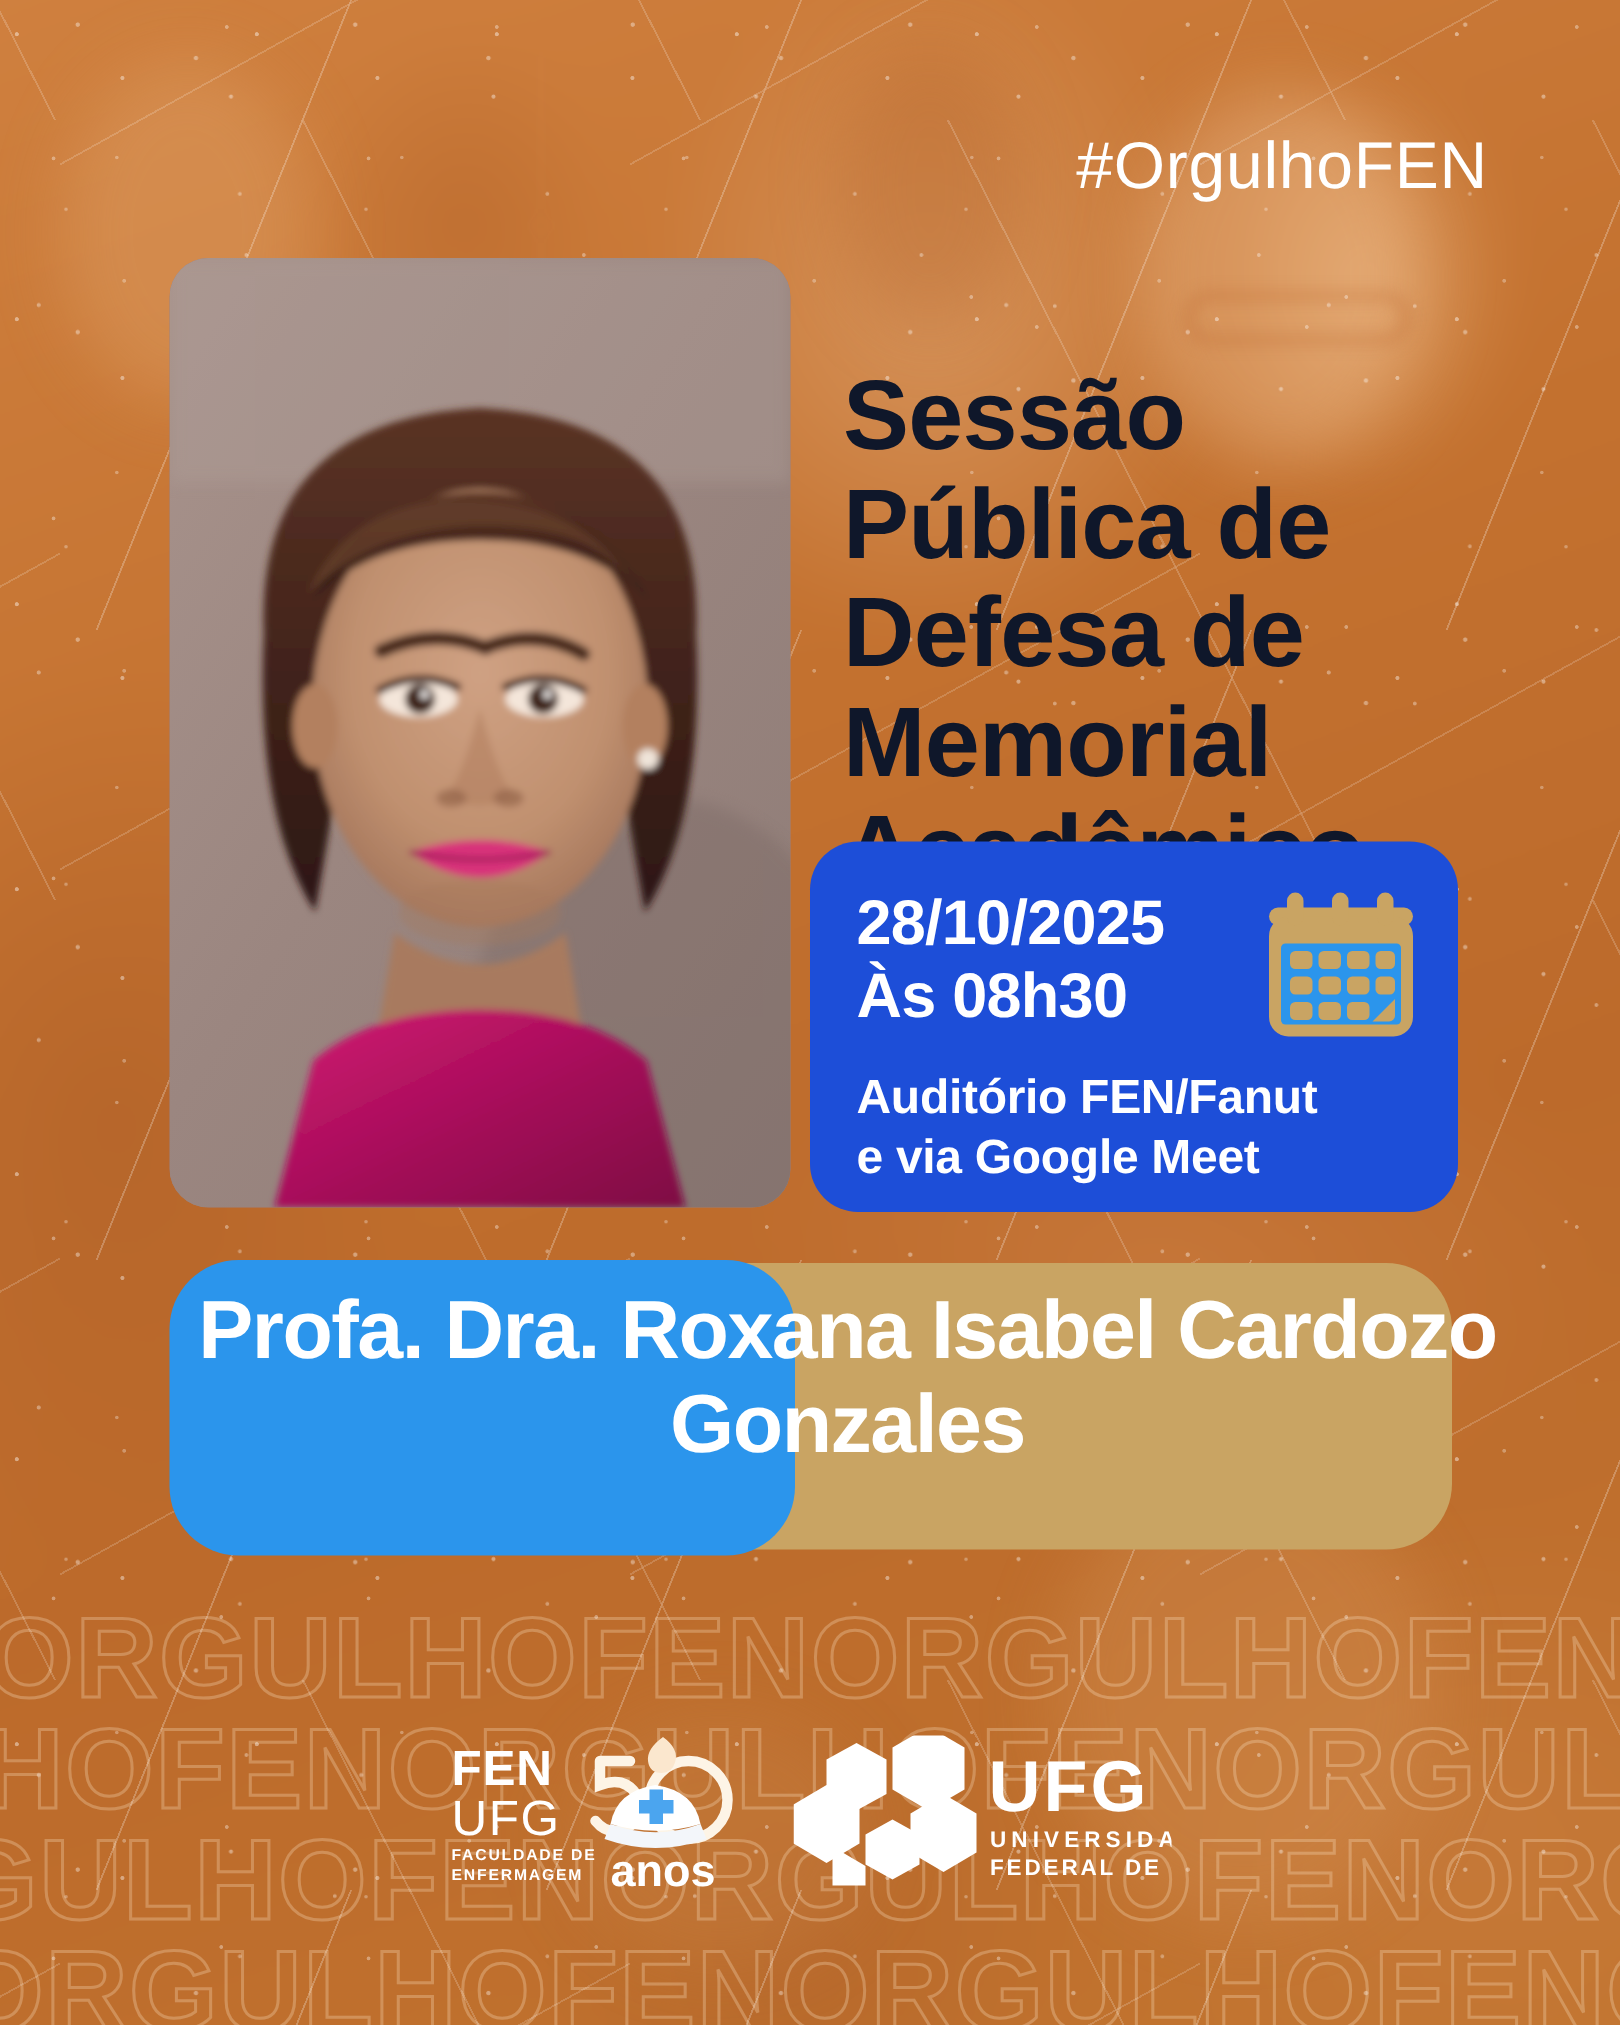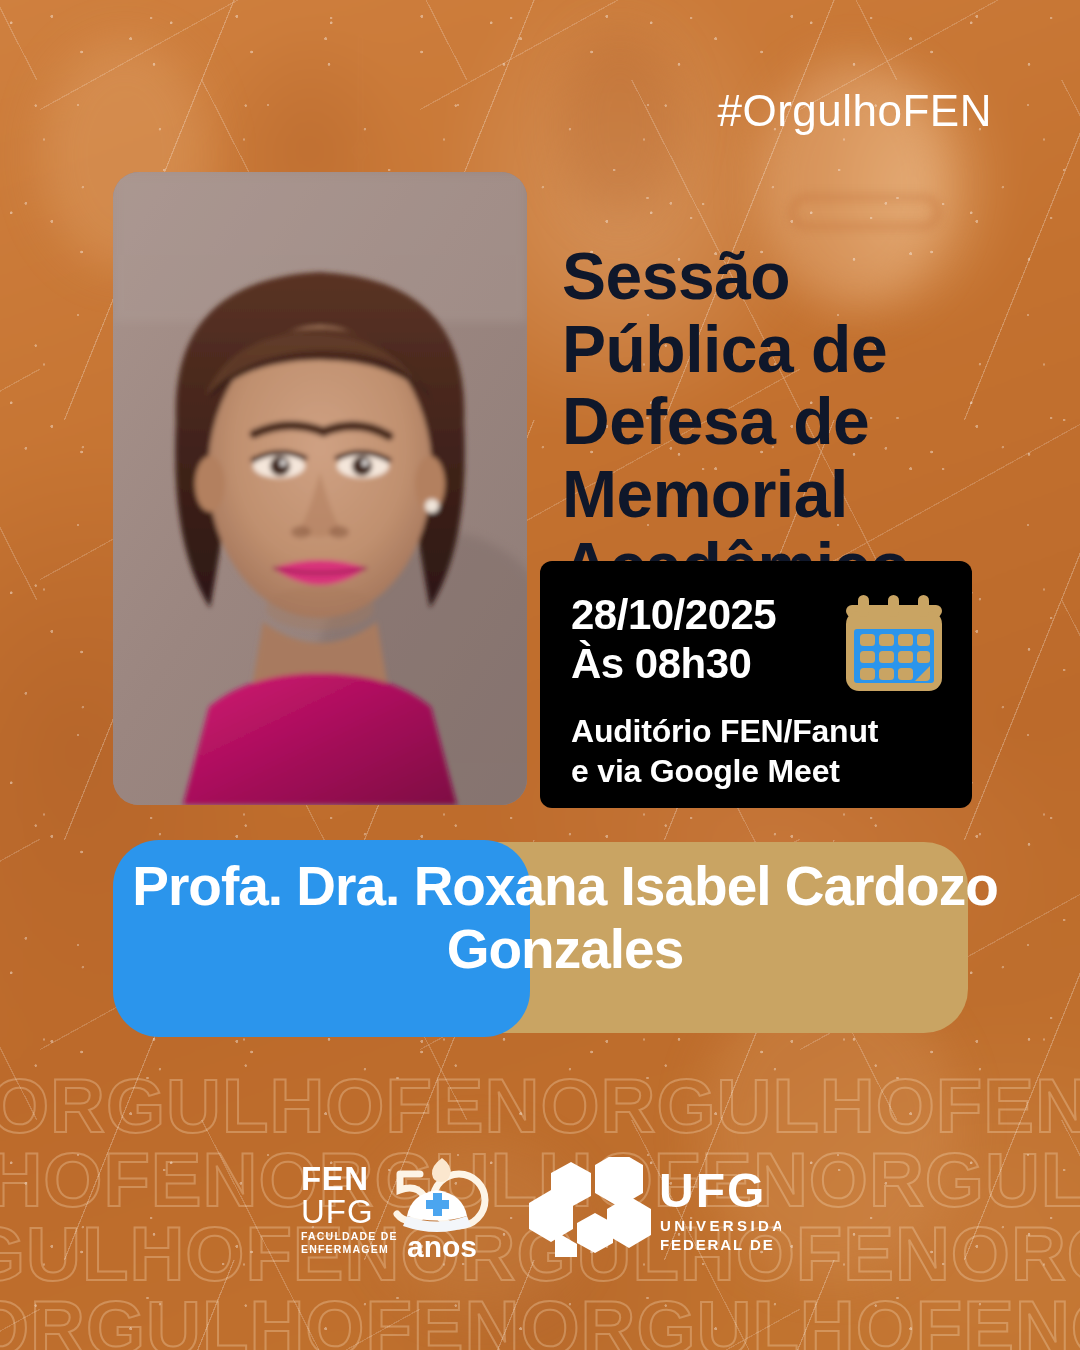--- a/index.html
+++ b/index.html
@@ -125,21 +125,21 @@
     position:absolute; left:562px; top:240px; width:420px;
     color:#0f172a;
     font-size:66px; font-weight:800; line-height:1.10;
     letter-spacing:-.5px;
   }
 
   
   .date-card {
     position:absolute; left:540px; top:561px;
     width:432px; height:247px;
-    background:#000000; border-radius:12px;
+    background:#1d4ed8; border-radius:32px;
   }
   .date-line {
     position:absolute; left:31px; top:30px;
     color:#fff; font-size:42px; font-weight:800; line-height:1.16;
     letter-spacing:-.5px;
   }
   .place-line {
     position:absolute; left:31px; top:151px;
     color:#fff; font-size:32px; font-weight:700; line-height:1.24;
     letter-spacing:-.2px;

